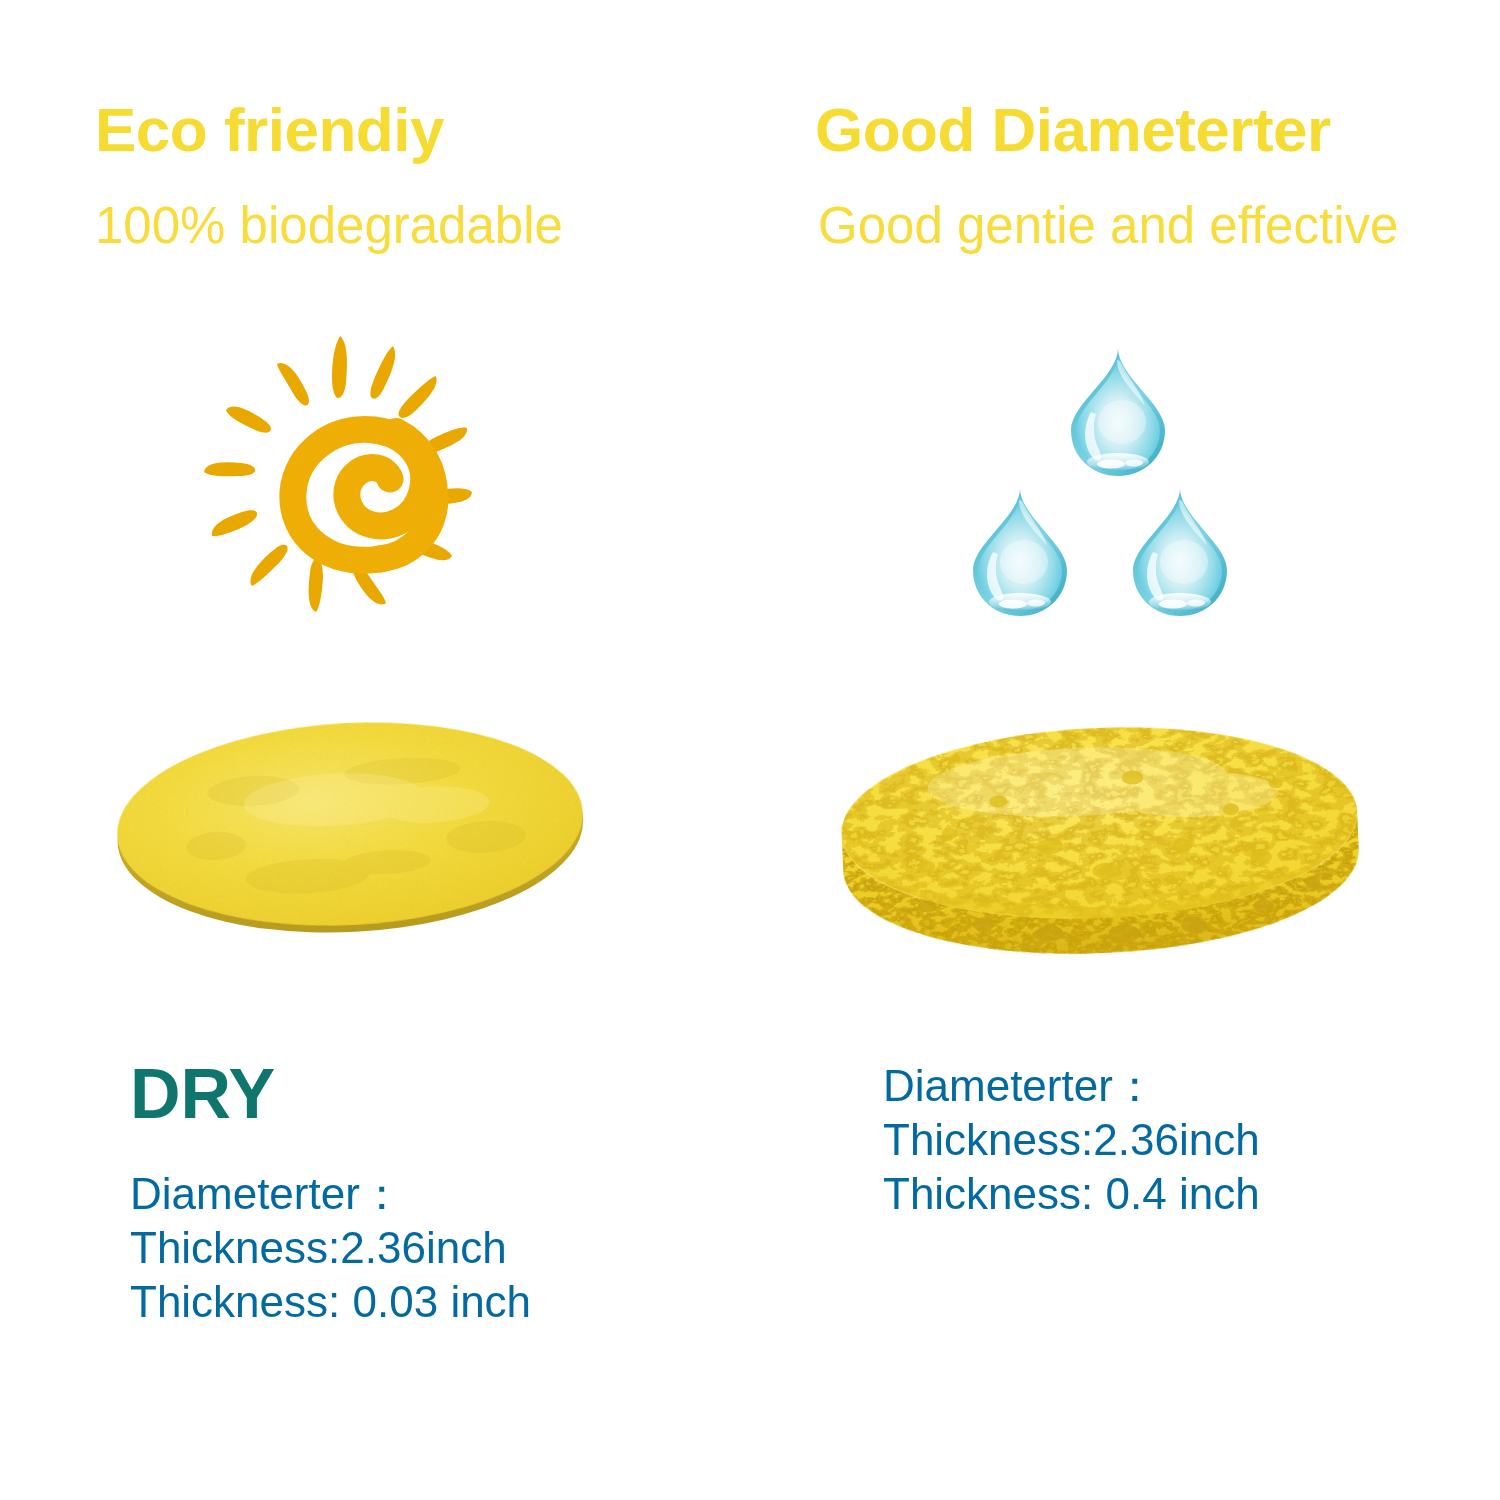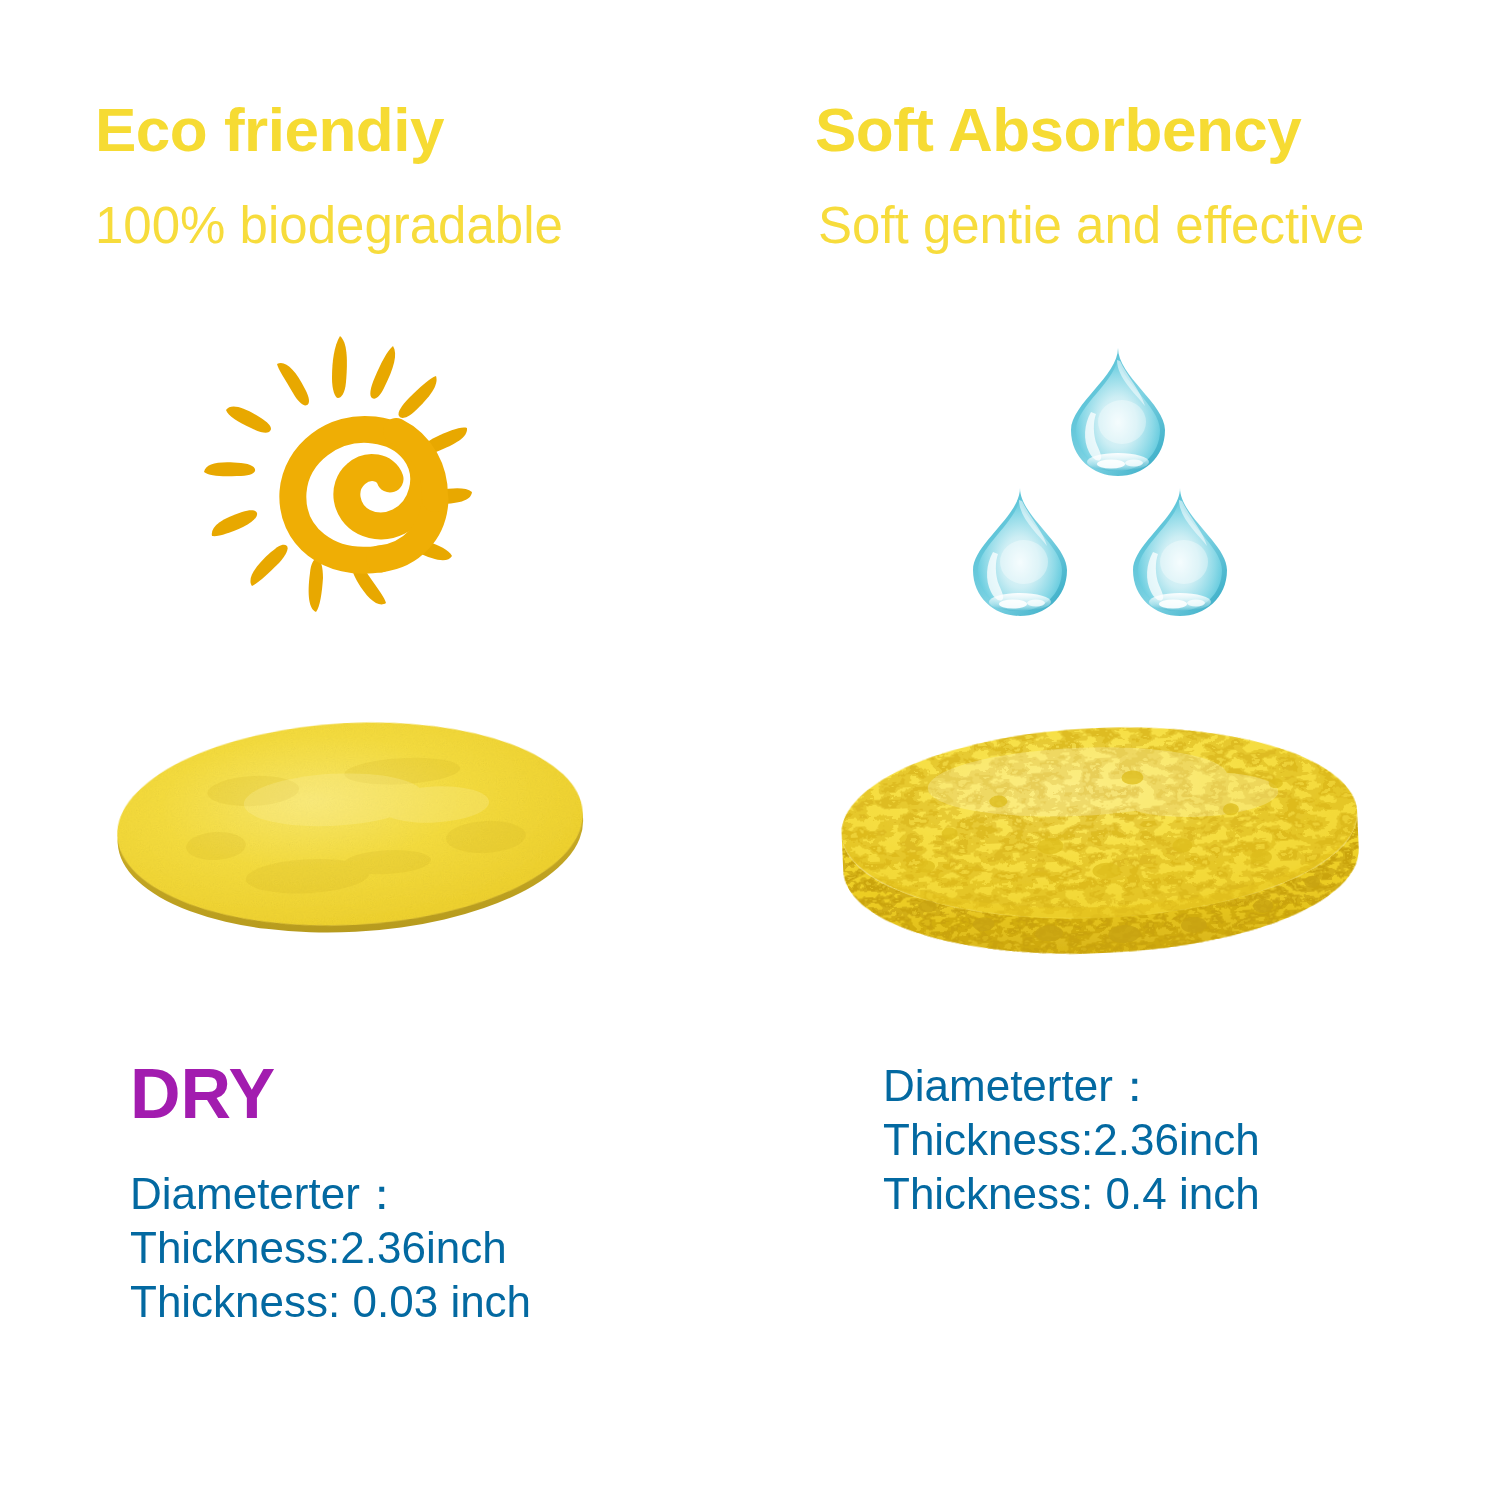--- a/index.html
+++ b/index.html
@@ -93,21 +93,21 @@
   }
   .left .spec-block  { left: 130px; }
   .right .spec-block { left: 883px - 750px; }
   .panel-right .spec-block { left: 133px; }
 
   .state-label {
     font-family: "Liberation Sans", sans-serif;
     font-weight: 700;
     font-size: 70px;
     line-height: 1;
-    color: #a21caf;
+    color: #0f766e;
     margin: 0 0 38px 0;
     letter-spacing: 0px;
     white-space: nowrap;
   }
   .spec-line {
     font-family: "Liberation Sans", sans-serif;
     font-weight: 400;
     font-size: 44px;
     line-height: 54px;
     color: #0369a1;
@@ -209,23 +209,23 @@
     <div class="spec-block">
       <div class="state-label">DRY</div>
       <div class="spec-line">Diameterter：</div>
       <div class="spec-line">Thickness:2.36inch</div>
       <div class="spec-line">Thickness: 0.03 inch</div>
     </div>
   </div>
 
   <div class="panel panel-right right">
 
-    <div class="feature-title">Soft Absorbency</div>
-
-    <div class="feature-sub">Soft gentie and effective</div>
+    <div class="feature-title">Good Diameterter</div>
+
+    <div class="feature-sub">Good gentie and effective</div>
 
     <div class="icon-area">
       <svg width="320" height="320" viewBox="0 0 320 320">
         <defs>
           <radialGradient id="dropBody" cx="50%" cy="58%" r="58%">
             <stop offset="0%" stop-color="#F0FBFD"></stop>
             <stop offset="38%" stop-color="#CDEEF4"></stop>
             <stop offset="72%" stop-color="#8CD9E7"></stop>
             <stop offset="100%" stop-color="#4FC3D9"></stop>
           </radialGradient>

